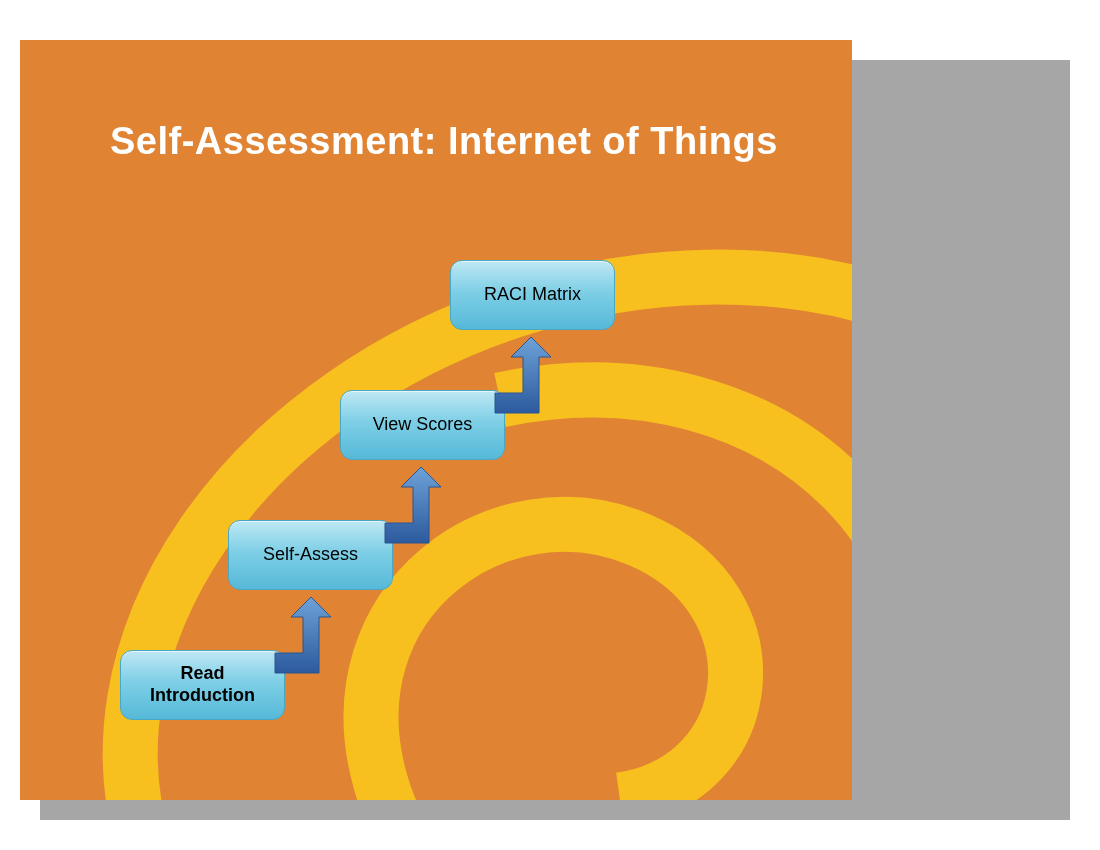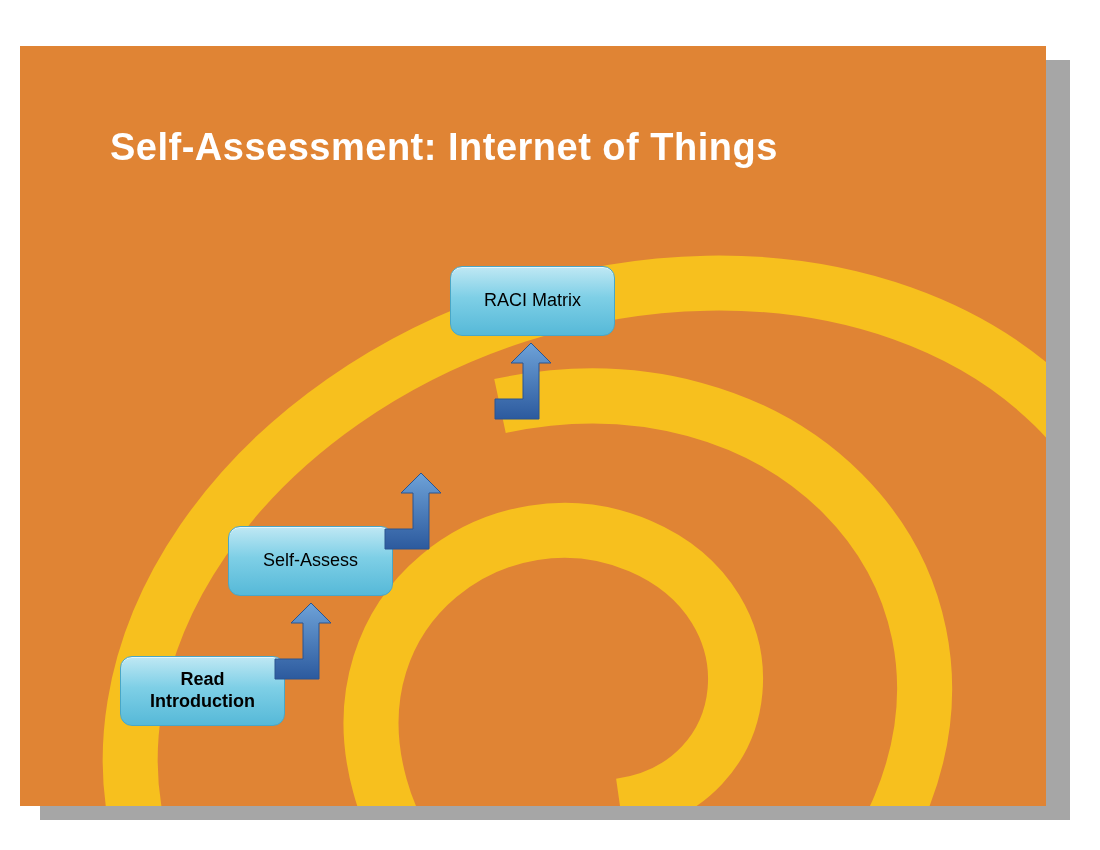--- a/index.html
+++ b/index.html
@@ -17,25 +17,24 @@
     top: 60px;
     width: 1030px;
     height: 760px;
     background: #000;
     opacity: 0.35;
   }
   .slide {
     position: absolute;
     left: 20px;
     top: 40px;
-    width: 1026px;
+    width: 832px;
     height: 760px;
     background: #e08434;
     overflow: hidden;
-    margin-top: 6px;
   }
   .bg-swirl {
     position: absolute;
     left: 60px;
     top: 180px;
     width: 1100px;
     height: 900px;
     pointer-events: none;
   }
   .title {
@@ -102,20 +101,23 @@
   </svg>
 
   <div class="step" style="left:208px; top:480px;">
     <span>Self-Assess</span>
   </div>
 
   <svg class="arrow" style="left:355px; top:425px;" viewBox="0 0 70 80">
     <path d="M 10 78 L 10 58 L 38 58 L 38 22 L 26 22 L 46 2 L 66 22 L 54 22 L 54 78 Z" fill="url(#ag1)" stroke="#2a5590" stroke-width="1"></path>
   </svg>
 
+  <div class="step" style="left:320px; top:350px;">
+    <span>View Scores</span>
+  </div>
 
   <svg class="arrow" style="left:465px; top:295px;" viewBox="0 0 70 80">
     <path d="M 10 78 L 10 58 L 38 58 L 38 22 L 26 22 L 46 2 L 66 22 L 54 22 L 54 78 Z" fill="url(#ag1)" stroke="#2a5590" stroke-width="1"></path>
   </svg>
 
   <div class="step" style="left:430px; top:220px;">
     <span>RACI Matrix</span>
   </div>
 
 </div>

